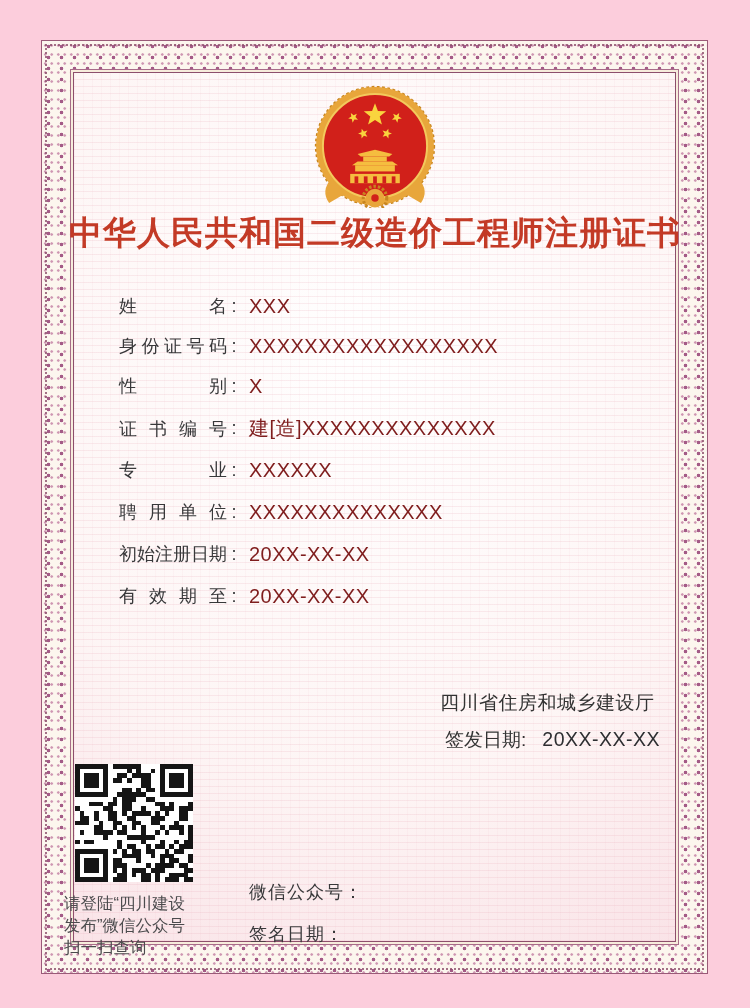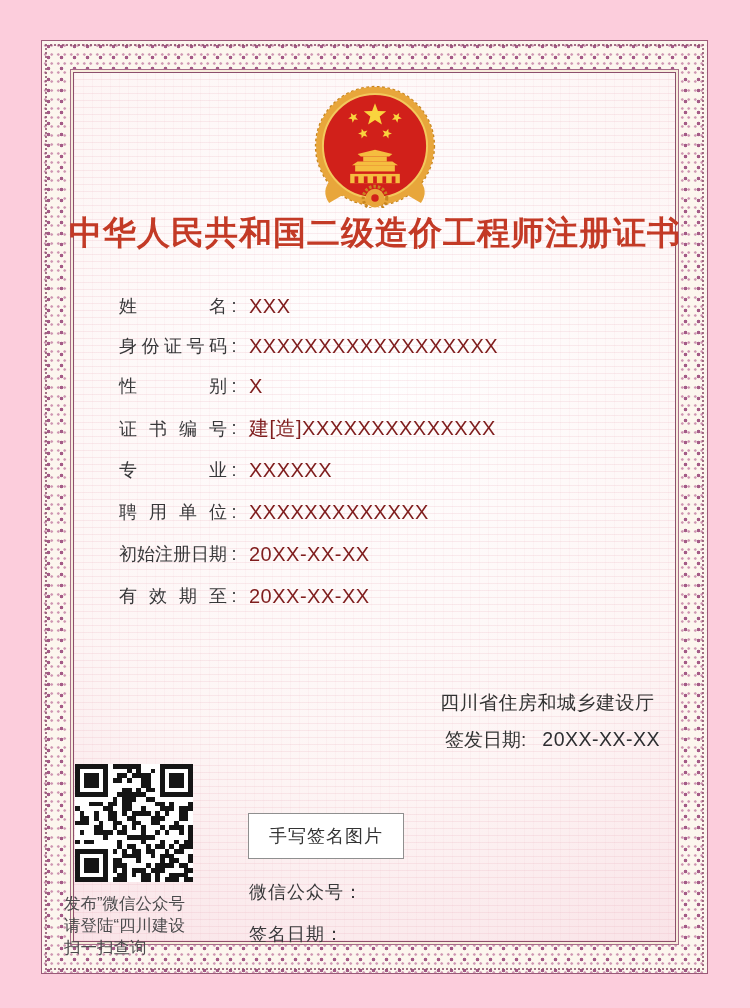--- a/index.html
+++ b/index.html
@@ -140,21 +140,21 @@
   </svg>
 
   <div class="title">中华人民共和国二级造价工程师注册证书</div>
 
   <div class="fields" id="fields">
       <div class="frow" style="top: 288px;"><span class="flabel">姓名</span><span class="fcolon">:</span><span class="fvalue">XXX</span></div>
       <div class="frow" style="top: 328px;"><span class="flabel">身份证号码</span><span class="fcolon">:</span><span class="fvalue">XXXXXXXXXXXXXXXXXX</span></div>
       <div class="frow" style="top: 368px;"><span class="flabel">性别</span><span class="fcolon">:</span><span class="fvalue">X</span></div>
       <div class="frow" style="top: 409px;"><span class="flabel">证书编号</span><span class="fcolon">:</span><span class="fvalue">建[造]XXXXXXXXXXXXXX</span></div>
       <div class="frow" style="top: 452px;"><span class="flabel">专业</span><span class="fcolon">:</span><span class="fvalue">XXXXXX</span></div>
-      <div class="frow" style="top: 494px;"><span class="flabel">聘用单位</span><span class="fcolon">:</span><span class="fvalue">XXXXXXXXXXXXX</span></div>
+      <div class="frow" style="top: 494px;"><span class="flabel">聘用单位</span><span class="fcolon">:</span><span class="fvalue">XXXXXXXXXXXXXX</span></div>
       <div class="frow" style="top: 536px;"><span class="flabel">初始注册日期</span><span class="fcolon">:</span><span class="fvalue">20XX-XX-XX</span></div>
       <div class="frow" style="top: 578px;"><span class="flabel">有效期至</span><span class="fcolon">:</span><span class="fvalue">20XX-XX-XX</span></div>
     </div>
 
 
   <div class="issuer-block">
     <div class="issuer-name">四川省住房和城乡建设厅</div>
     <div class="issue-date-line">
       <span>签发日期:</span><span class="dval">20XX-XX-XX</span>
     </div>
@@ -381,23 +381,22 @@
         <rect x="1" y="1" width="5" height="5" fill="#ffffff"></rect>
         <rect x="2" y="2" width="3" height="3" fill="#151515"></rect>
         <rect x="18" y="0" width="7" height="7" fill="#151515"></rect>
         <rect x="19" y="1" width="5" height="5" fill="#ffffff"></rect>
         <rect x="20" y="2" width="3" height="3" fill="#151515"></rect>
         <rect x="0" y="18" width="7" height="7" fill="#151515"></rect>
         <rect x="1" y="19" width="5" height="5" fill="#ffffff"></rect>
         <rect x="2" y="20" width="3" height="3" fill="#151515"></rect>
       </svg>
     <div class="qr-caption">
+      <div>请登陆“四川建设</div>
       <div>发布”微信公众号</div>
-      <div>请登陆“四川建设</div>
       <div>扫一扫查询</div>
     </div>
   </div>
 
-  <div class="sig-image-box">手写签名图片</div>
   <div class="sig-line personal">微信公众号：</div>
   <div class="sig-line dateline">签名日期：</div>
 
 </div>
 
 </body></html>

